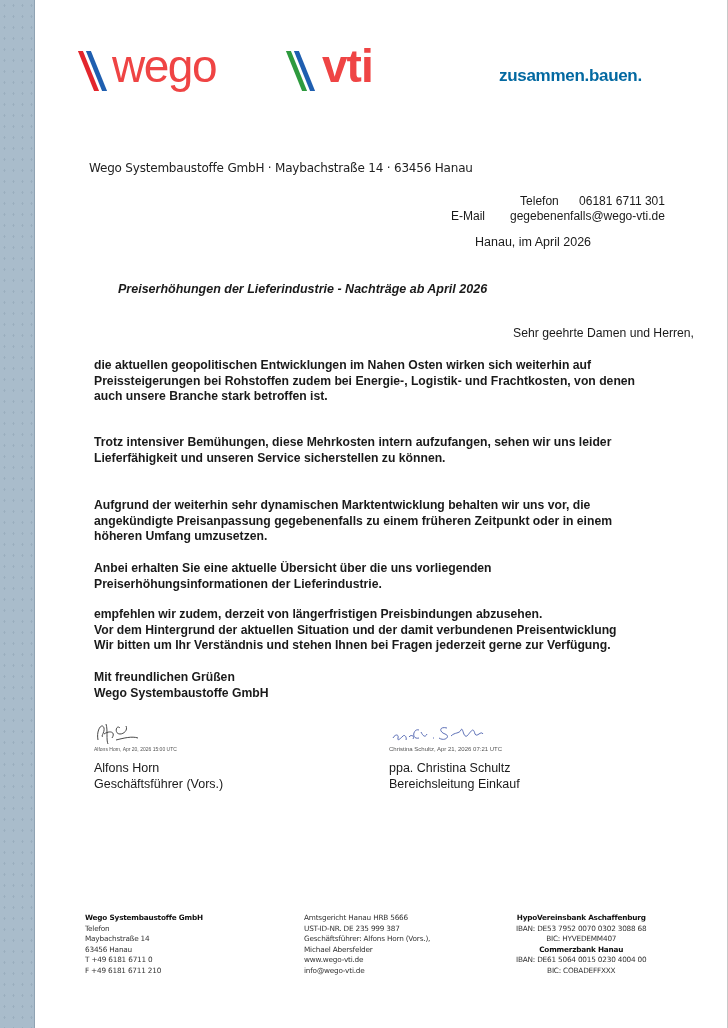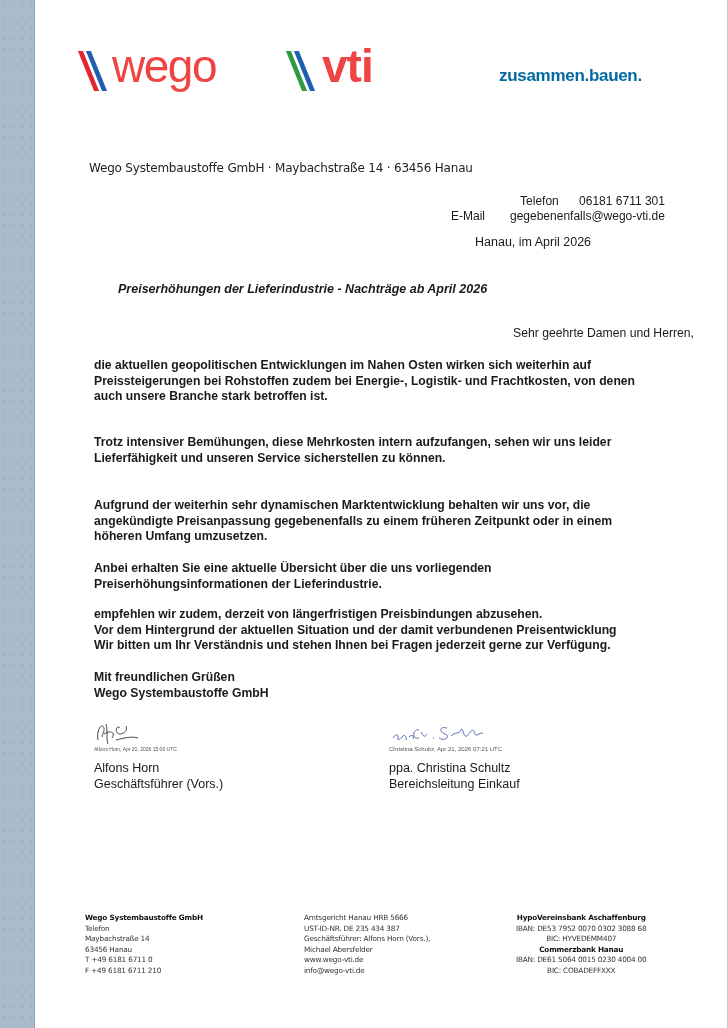--- a/index.html
+++ b/index.html
@@ -153,21 +153,21 @@
 <div class="footer footer-col1">
   <div class="bold">Wego Systembaustoffe GmbH</div>
   <div>Telefon</div>
   <div>Maybachstraße 14</div>
   <div>63456 Hanau</div>
   <div>T +49 6181 6711 0</div>
   <div>F +49 6181 6711 210</div>
 </div>
 <div class="footer footer-col2">
   <div>Amtsgericht Hanau HRB 5666</div>
-  <div>UST-ID-NR. DE 235 434 387</div>
+  <div>UST-ID-NR. DE 235 999 387</div>
   <div>Geschäftsführer: Alfons Horn (Vors.),</div>
   <div>Michael Abersfelder</div>
   <div>www.wego-vti.de</div>
   <div>info@wego-vti.de</div>
 </div>
 <div class="footer footer-col3">
   <div class="bold">HypoVereinsbank Aschaffenburg</div>
   <div>IBAN: DE53 7952 0070 0302 3088 68</div>
   <div>BIC: HYVEDEMM407</div>
   <div class="bold">Commerzbank Hanau</div>

